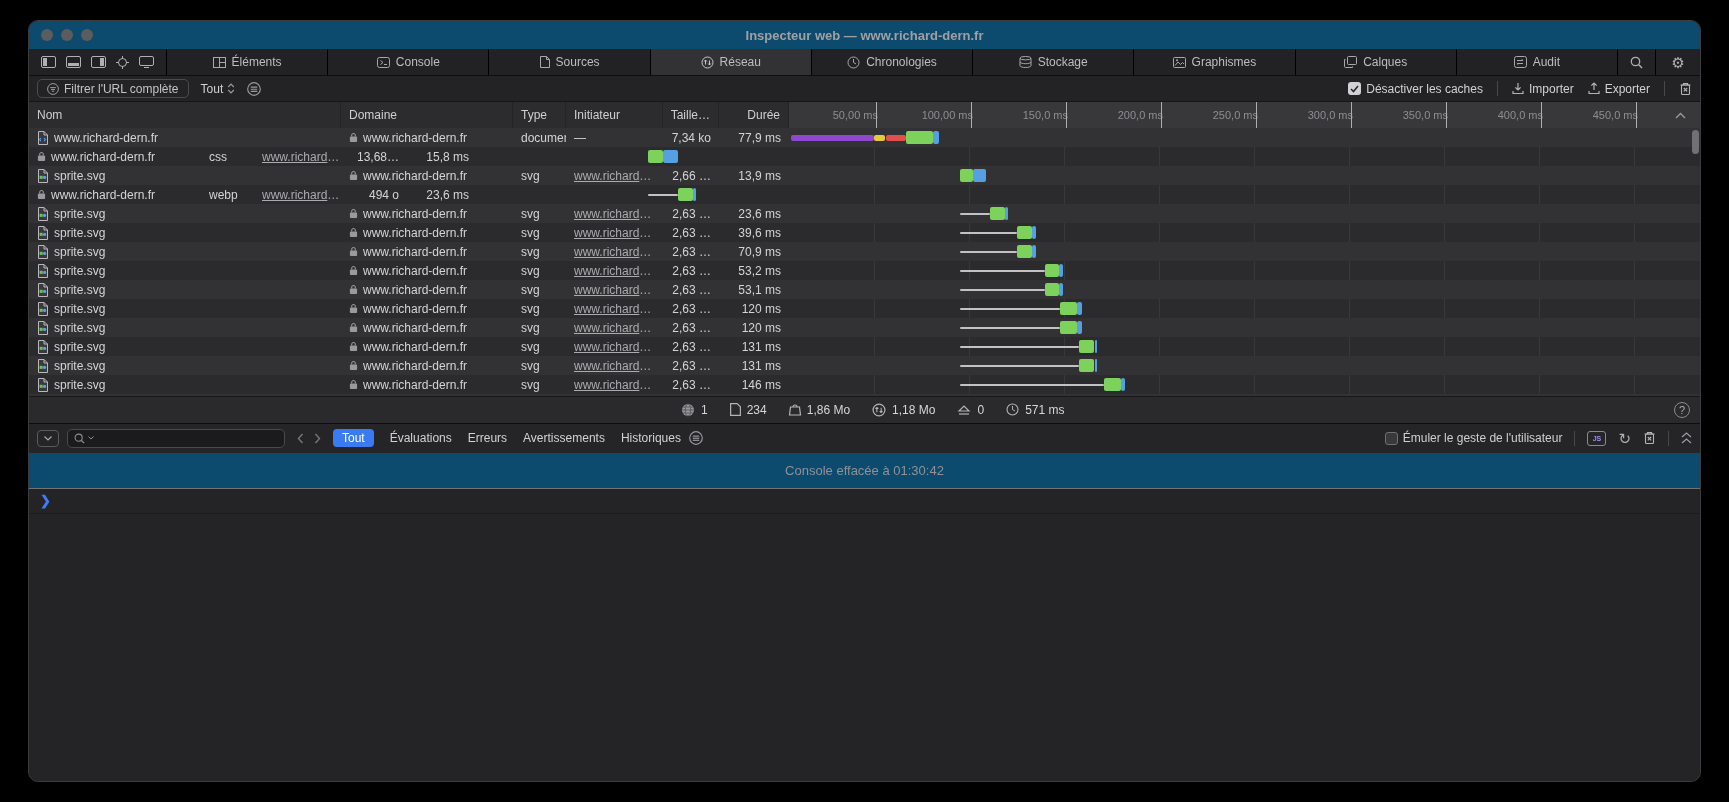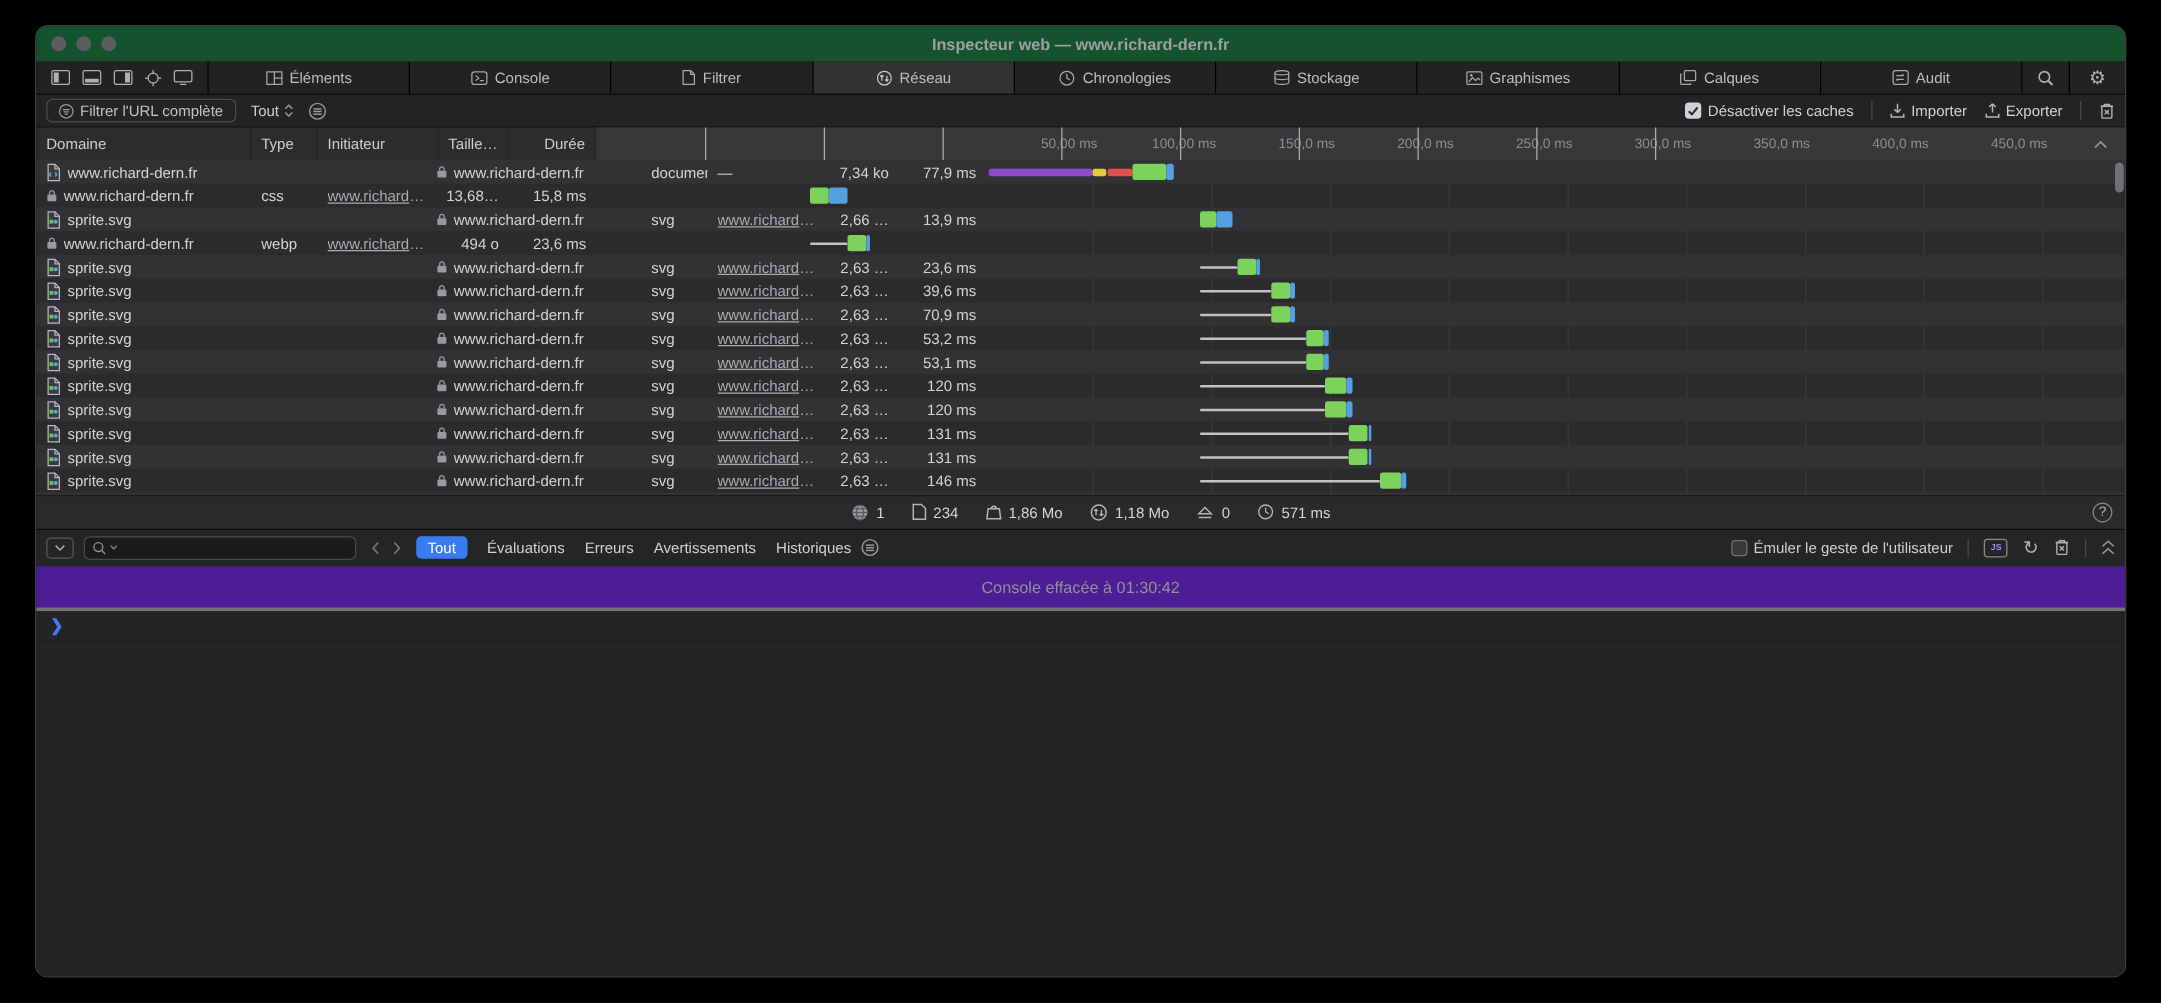--- a/index.html
+++ b/index.html
@@ -2,21 +2,21 @@
 <html lang="fr" style="--accent: #3A7BF2;"><head>
 <meta charset="utf-8">
 <style>
   * { margin:0; padding:0; box-sizing:border-box; }
   html,body { width:1729px; height:802px; background:#000; font-family:"Liberation Sans",sans-serif; overflow:hidden; }
   .window { position:absolute; left:28px; top:20px; width:1673px; height:762px;
     background:#262628; border-radius:10px; overflow:hidden; border:1px solid #3c3c3f;
     box-shadow:0 30px 70px rgba(0,0,0,.7); display:flex; flex-direction:column; }
 
   
-  .titlebar { height:28px; background:#14532d; display:flex; align-items:center; position:relative; flex:0 0 auto; }
+  .titlebar { height:28px; background:#0c4a6e; display:flex; align-items:center; position:relative; flex:0 0 auto; }
   .dots { display:flex; gap:8px; margin-left:12px; }
   .dot { width:12px; height:12px; border-radius:50%; background:#5c5c5f; }
   .title { position:absolute; left:0; right:0; text-align:center; color:#a0a0a3; font-size:13px; font-weight:bold; }
 
   
   .tabbar { height:26px; background:#141415; display:flex; flex:0 0 auto; }
   .winctl { display:flex; align-items:center; gap:10px; padding:0 12px; background:#222224; border-right:1px solid #000; }
   .winctl svg { display:block; }
   .tabs { flex:1; display:flex; }
   .tab { flex:1; display:flex; align-items:center; justify-content:center; gap:6px;
@@ -76,21 +76,21 @@
   .searchfield input { flex:1; background:transparent; border:none; outline:none; color:#ddd; font-size:12px; min-width:0; }
   .navarrows { display:flex; align-items:center; gap:10px; color:#77777b; margin:0 4px; }
   .scopes { display:flex; align-items:center; gap:16px; }
   .scope { color:#d2d2d5; }
   .scope.active { background:var(--accent,#3a7bf2); color:#fff; border-radius:4px; padding:2px 9px; }
   .cb-right { margin-left:auto; display:flex; align-items:center; gap:12px; color:#cfcfd2; }
   .jsbubble { position:relative; width:19px; height:15px; border:1px solid #8a8a8e; border-radius:3px; font-size:7px; color:#9f8df0; display:flex; align-items:center; justify-content:center; font-weight:bold; }
   .reload-glyph { font-size:15px; color:#aeaeb1; line-height:1; }
 
   
-  .consolemsg { height:36px; background:#4c1d95; border-bottom:3px solid #737373; display:flex; align-items:center; justify-content:center; color:#919195; font-size:13px; flex:0 0 auto; }
+  .consolemsg { height:36px; background:#0c4a6e; border-bottom:1px solid #737373; display:flex; align-items:center; justify-content:center; color:#919195; font-size:13px; flex:0 0 auto; }
   .promptrow { height:25px; display:flex; align-items:center; padding-left:11px; color:#3e7bf5; font-weight:bold; font-size:13px; background:#242426; border-bottom:1px solid #1c1c1e; flex:0 0 auto; }
   .consolefill { flex:1; background:#242426; }
   svg { overflow:visible; }
 </style>
 </head>
 <body>
 
 <div class="window">
 
   <div class="titlebar">
@@ -153,21 +153,21 @@
             <polyline points="3.5,3.5 6,5.5 3.5,7.5" fill="none" stroke="#a8a8ac"></polyline>
             <line x1="7" y1="7.5" x2="10" y2="7.5" stroke="#a8a8ac"></line>
           </svg>
           <span>Console</span>
         </div>
       <div class="tab">
           <svg width="10" height="12" viewBox="0 0 10 12">
             <path d="M0.5 0.5 h6 l3 3 v8 h-9 z" fill="none" stroke="#a8a8ac"></path>
             <path d="M6.5 0.5 v3 h3" fill="none" stroke="#a8a8ac"></path>
           </svg>
-          <span>Filtrer</span>
+          <span>Sources</span>
         </div>
       <div class="tab active">
           <svg width="13" height="13" viewBox="0 0 13 13">
             <circle cx="6.5" cy="6.5" r="5.5" fill="none" stroke="#c8c8cb"></circle>
             <path d="M4.5 8.5 V4 M4.5 4 l-1.3 1.5 M4.5 4 l1.3 1.5" fill="none" stroke="#c8c8cb"></path>
             <path d="M8.5 4.5 V9 M8.5 9 l-1.3 -1.5 M8.5 9 l1.3 -1.5" fill="none" stroke="#c8c8cb"></path>
           </svg>
           <span>Réseau</span>
         </div>
       <div class="tab">
@@ -269,20 +269,21 @@
       <div class="vsep"></div>
       <svg width="13" height="14" viewBox="0 0 13 14">
           <path d="M1.5 3 h10 M4.5 3 V1.5 h4 V3" fill="none" stroke="#b4b4b7" stroke-width="1.1"></path>
           <rect x="2.5" y="3" width="8" height="9.5" rx="1" fill="none" stroke="#b4b4b7" stroke-width="1.1"></rect>
           <path d="M4.8 6 l3.4 3.4 M8.2 6 l-3.4 3.4" stroke="#b4b4b7" stroke-width="1.1"></path>
         </svg>
     </div>
   </div>
 
   <div class="thead">
+    <div class="c-name">Nom</div>
     <div class="c-domain">Domaine</div>
     <div class="c-type">Type</div>
     <div class="c-init">Initiateur</div>
     <div class="c-size">Taille…</div>
     <div class="c-dur">Durée</div>
     <div class="c-time" id="ruler">
       <div class="ruler-collapse">
           <svg width="11" height="7" viewBox="0 0 11 7">
             <polyline points="1,6 5.5,1.5 10,6" fill="none" stroke="#9a9a9e" stroke-width="1.4"></polyline>
           </svg>

